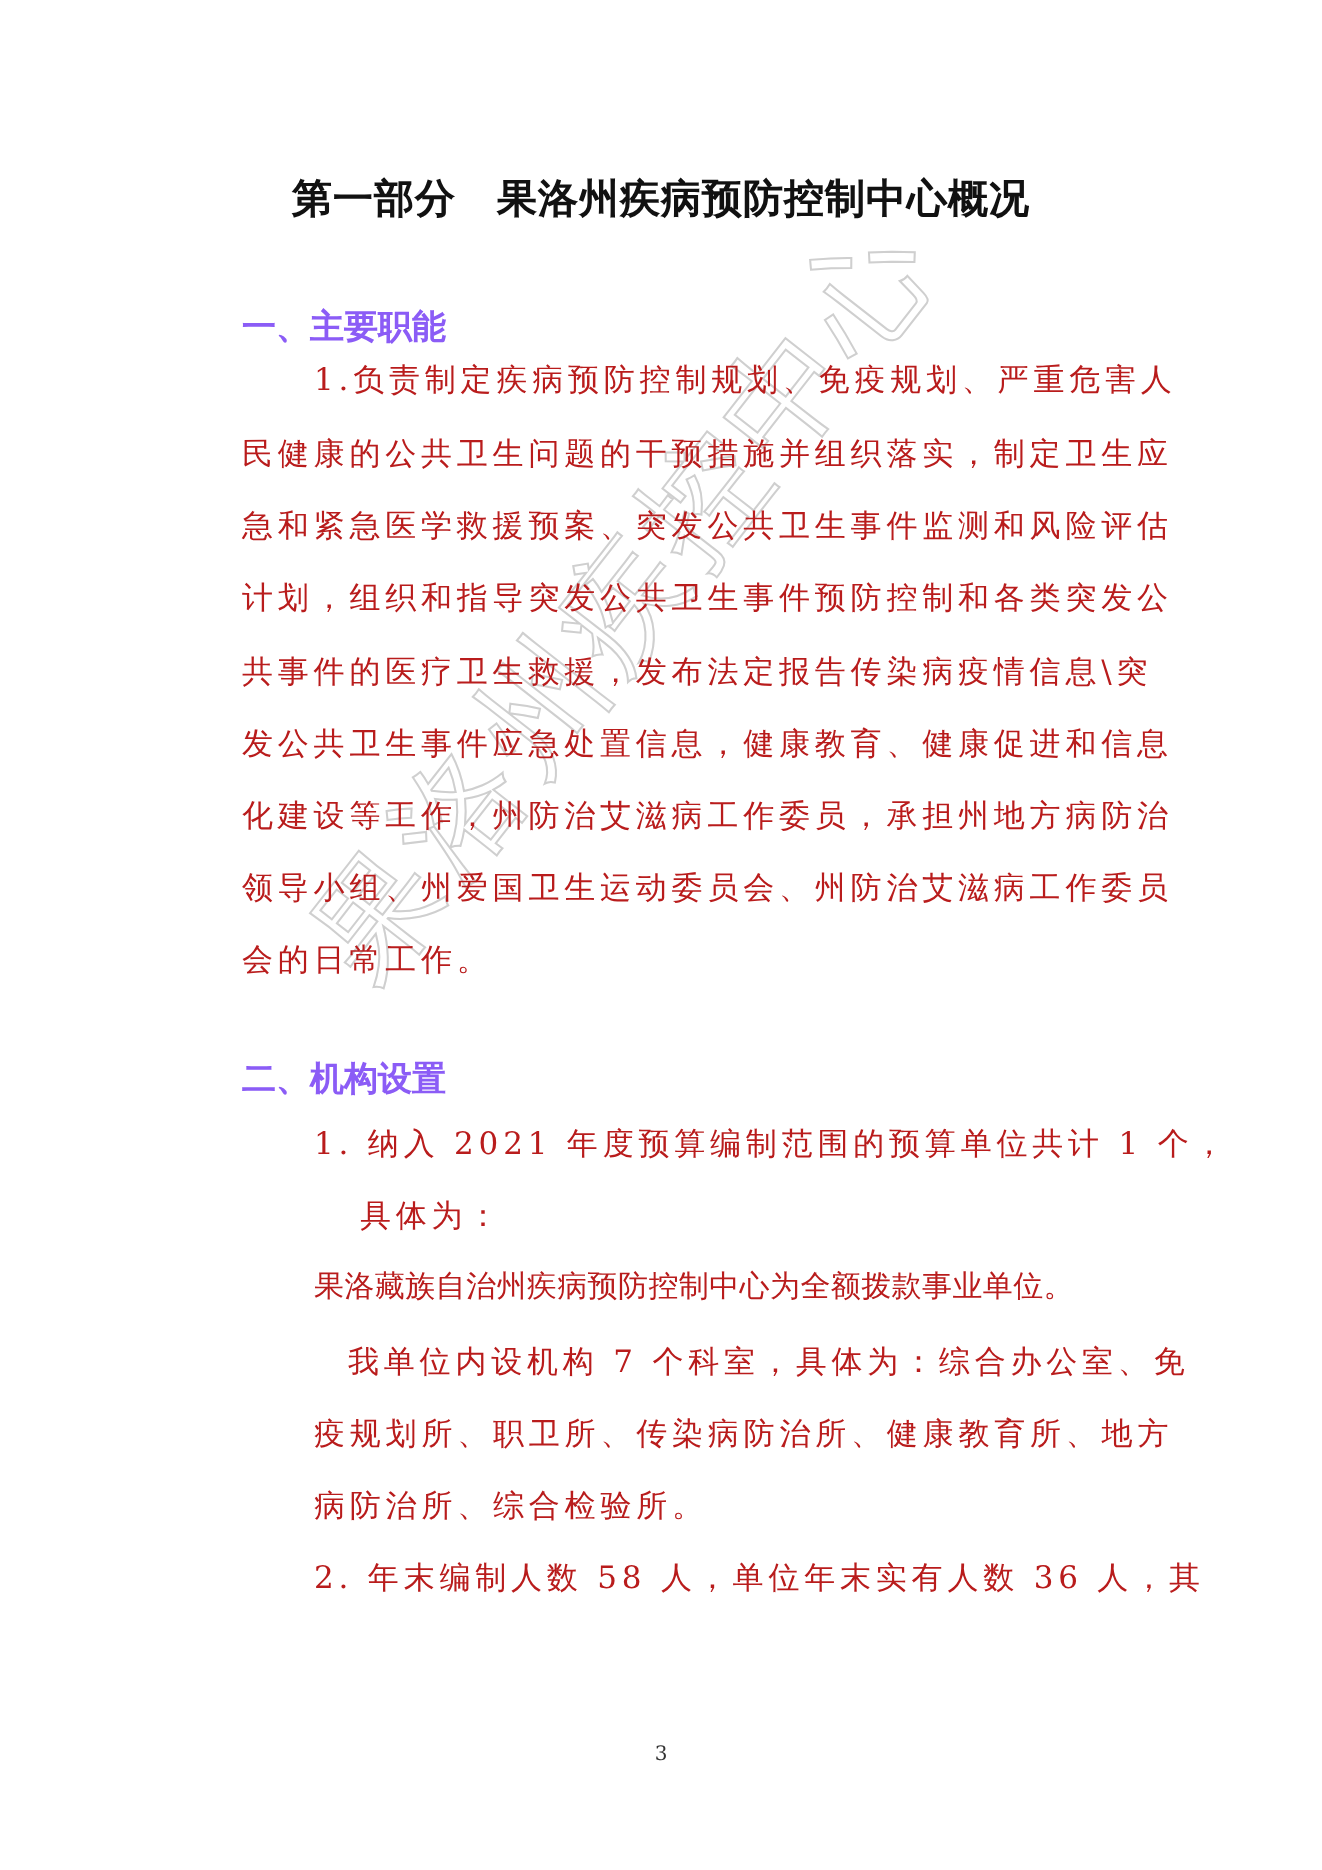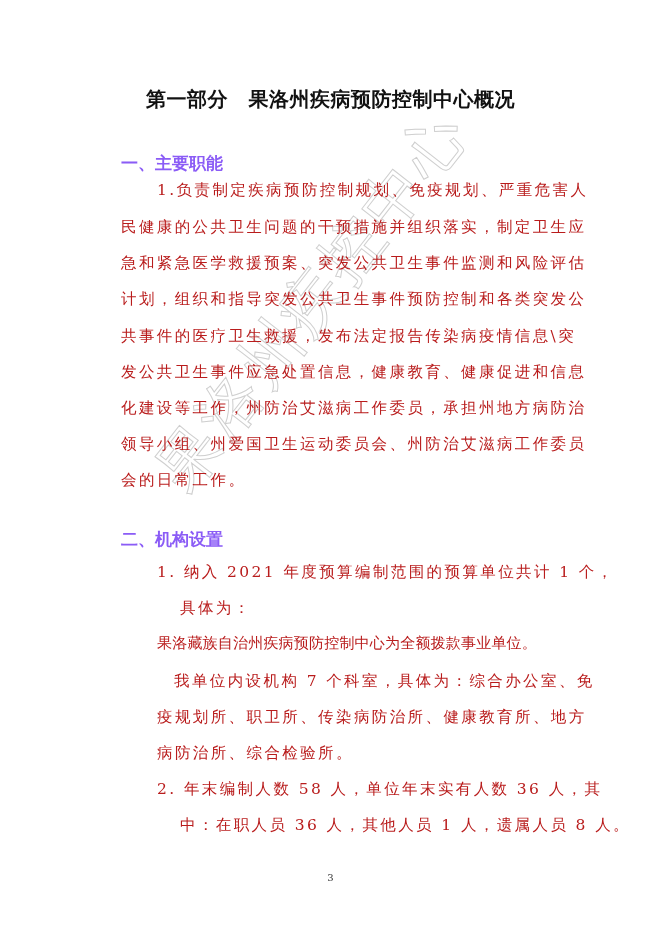--- a/index.html
+++ b/index.html
@@ -45,16 +45,15 @@
 
   <div class="h2" style="top:528px;">二、机构设置</div>
 
   <div class="line" style="left:157px; top:562px;">1. 纳入 2021 年度预算编制范围的预算单位共计 1 个，</div>
   <div class="line" style="left:180px; top:598px;">具体为：</div>
   <div class="line sans" style="left:157px; top:634px;">果洛藏族自治州疾病预防控制中心为全额拨款事业单位。</div>
   <div class="line" style="left:174px; top:671px;">我单位内设机构 7 个科室，具体为：综合办公室、免</div>
   <div class="line" style="left:157px; top:707px;">疫规划所、职卫所、传染病防治所、健康教育所、地方</div>
   <div class="line" style="left:157px; top:743px;text-align:center;">病防治所、综合检验所。</div>
   <div class="line" style="left:157px; top:779px;">2. 年末编制人数 58 人，单位年末实有人数 36 人，其</div>
-  <div class="line" style="left:180px; top:815px;">中：在职人员 36 人，其他人员 1 人，遗属人员 8 人。</div>
 
   <div class="pagenum">3</div>
 </div>
 
 </body></html>

